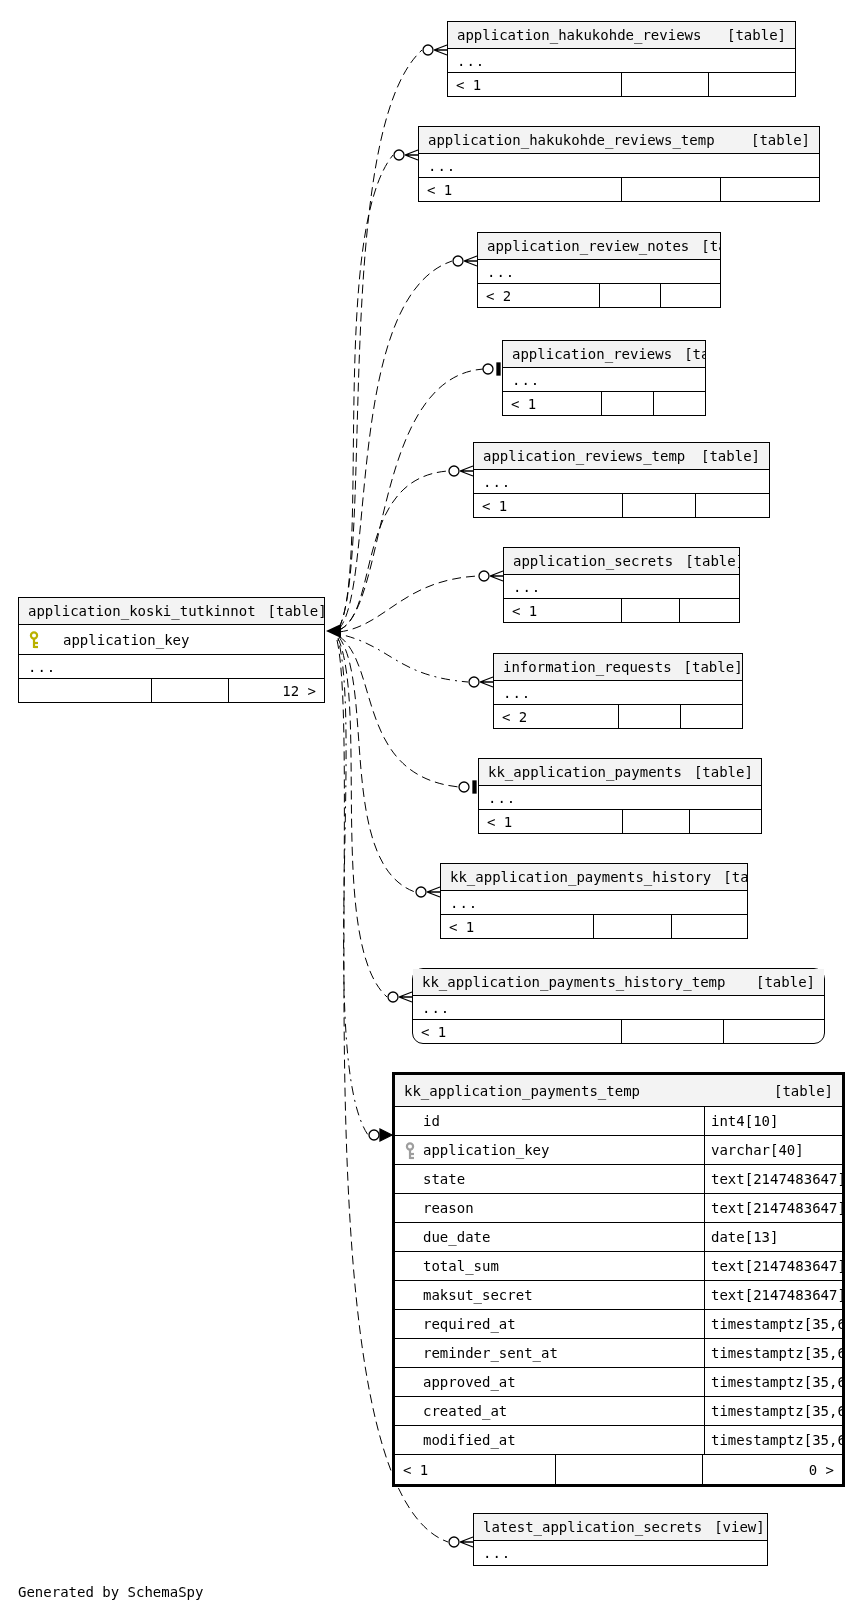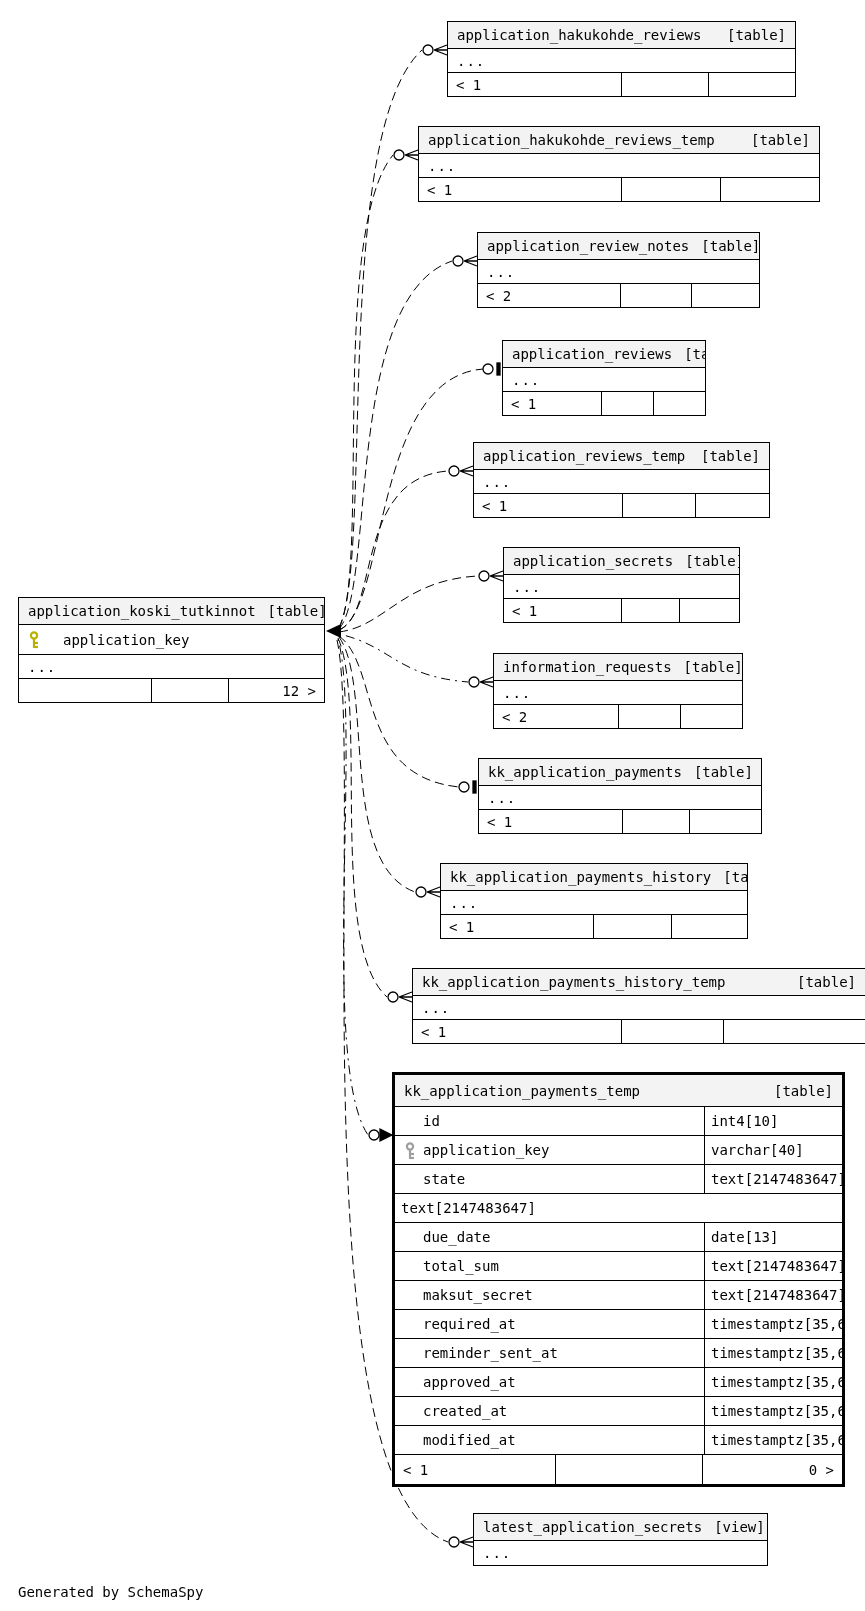--- a/index.html
+++ b/index.html
@@ -160,21 +160,21 @@
     <span class="tag">[table]</span>
   </div>
   <div class="dots">...</div>
   <div class="ftr">
     <div class="fc" style="width:202px">&lt; 1</div>
     <div class="fc" style="width:99px"></div>
     <div class="fc" style="width:99px"></div>
   </div>
 </div>
 
-<div class="tbl" style="left:477px;top:222px;width:283px;">
+<div class="tbl" style="left:477px;top:222px;width:244px;">
   <div class="hdr">
     <span>application_review_notes</span>
     <span class="tag">[table]</span>
   </div>
   <div class="dots">...</div>
   <div class="ftr">
     <div class="fc" style="width:144px">&lt; 2</div>
     <div class="fc" style="width:71px"></div>
     <div class="fc" style="width:69px"></div>
   </div>
@@ -251,21 +251,21 @@
     <span class="tag">[table]</span>
   </div>
   <div class="dots">...</div>
   <div class="ftr">
     <div class="fc" style="width:180px">&lt; 1</div>
     <div class="fc" style="width:90px"></div>
     <div class="fc" style="width:88px"></div>
   </div>
 </div>
 
-<div class="tbl" style="left:412px;top:958px;width:454px;">
+<div class="tbl" style="left:412px;top:958px;width:413px;border-radius:11px;">
   <div class="hdr">
     <span>kk_application_payments_history_temp</span>
     <span class="tag">[table]</span>
   </div>
   <div class="dots">...</div>
   <div class="ftr">
     <div class="fc" style="width:208px">&lt; 1</div>
     <div class="fc" style="width:102px"></div>
     <div class="fc" style="width:101px"></div>
   </div>
@@ -295,20 +295,23 @@
           </div>
           <div class="ctype">varchar[40]</div>
         </div>
         <div class="crow">
           <div class="cname">
             <span>state</span>
           </div>
           <div class="ctype">text[2147483647]</div>
         </div>
         <div class="crow">
+          <div class="cname">
+            <span>reason</span>
+          </div>
           <div class="ctype">text[2147483647]</div>
         </div>
         <div class="crow">
           <div class="cname">
             <span>due_date</span>
           </div>
           <div class="ctype">date[13]</div>
         </div>
         <div class="crow">
           <div class="cname">

